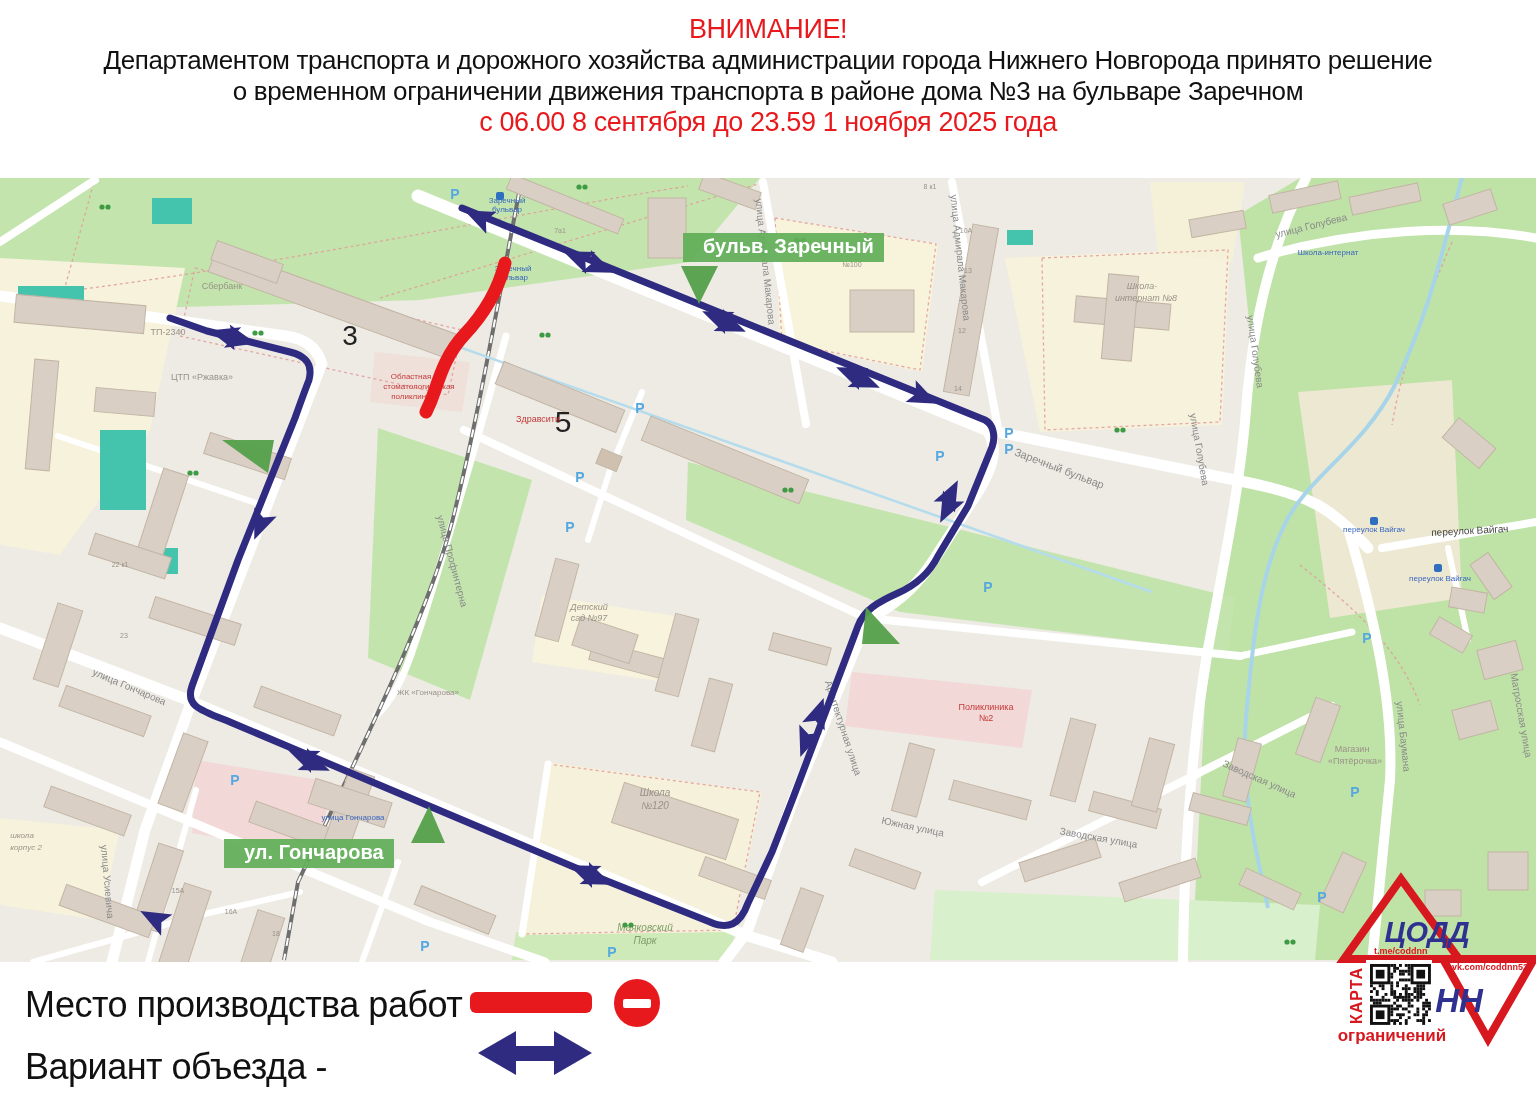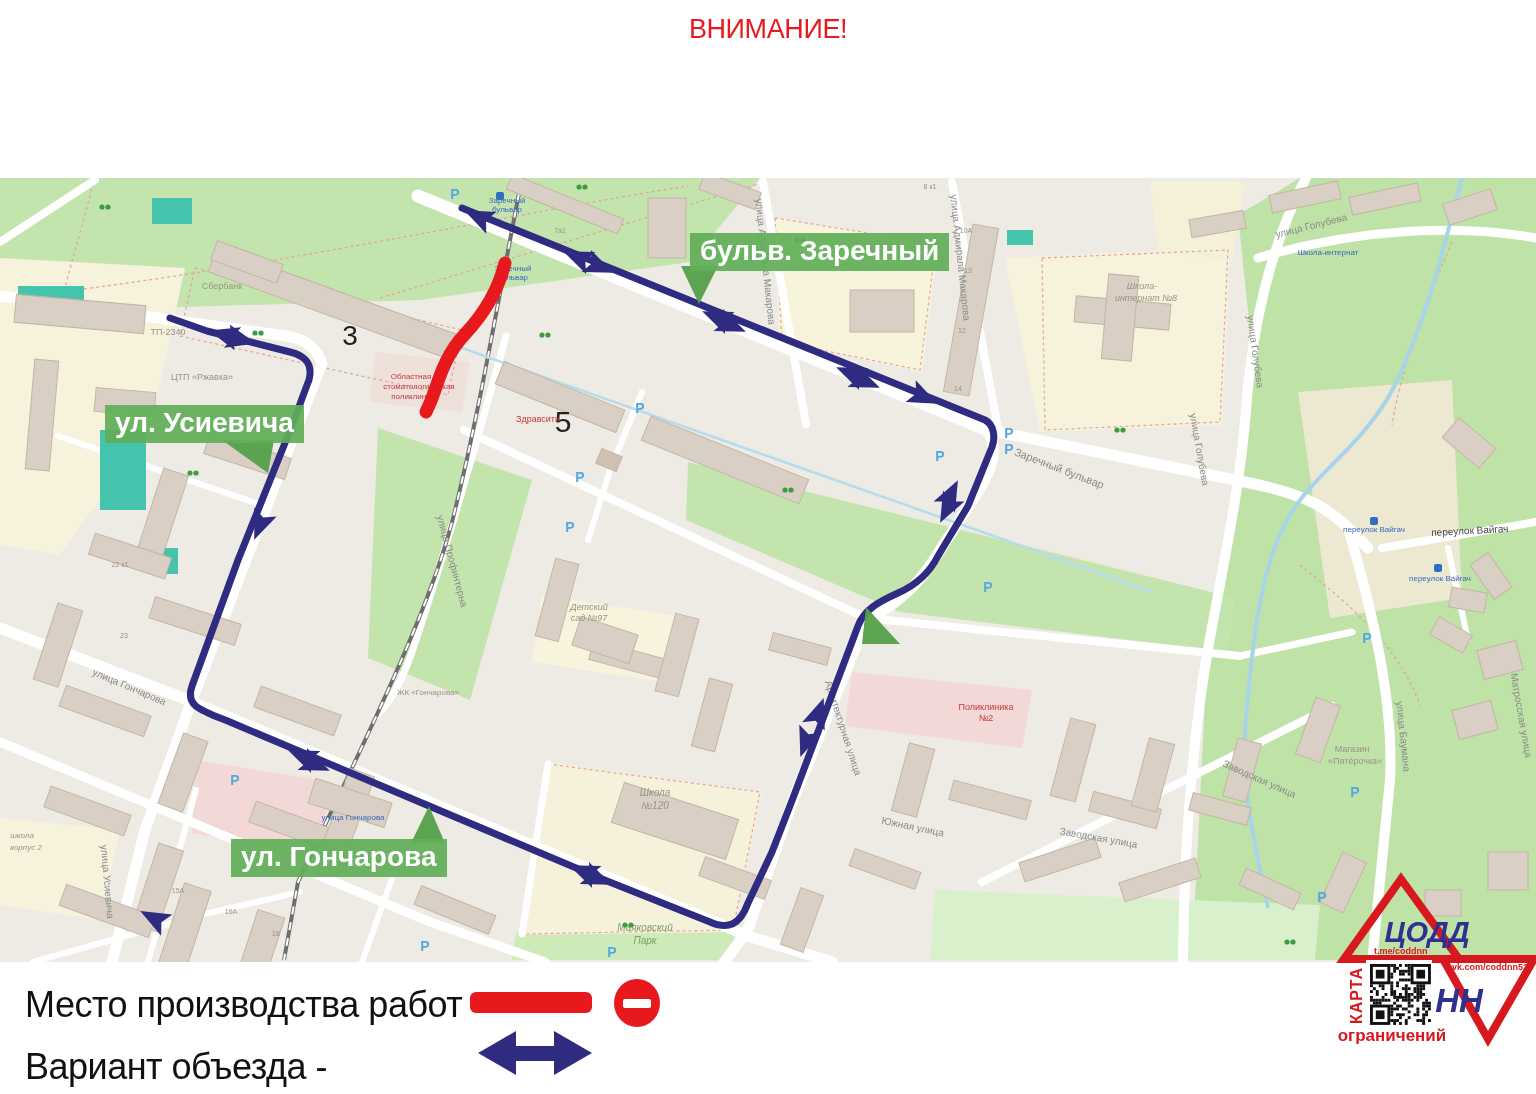--- a/index.html
+++ b/index.html
@@ -8,38 +8,41 @@
   
   .header{position:absolute;top:14px;left:0;width:1536px;text-align:center;letter-spacing:-0.4px;}
   .header div{line-height:31px;}
   .h-red{color:#e8191d;font-size:27px;}
   .h-black{color:#111;font-size:26px;}
   
   .map{position:absolute;top:178px;left:0;width:1536px;height:784px;background:#edebe4;}
   .map svg{position:absolute;top:0;left:0;}
   
   .badge{position:absolute;background:rgba(97,174,88,0.93);color:#fff;font-weight:bold;
-         font-size:28px;padding:2px 10px 4px 10px;white-space:nowrap;letter-spacing:0;margin-left:7px;}
+         font-size:20px;padding:2px 10px 4px 20px;white-space:nowrap;letter-spacing:0;}
   .badge-zarechny{left:683px;top:55px;}
   .badge-usievicha{left:98px;top:227px;}
   .badge-arkhitekturnaya{left:857px;top:463px;}
   .badge-goncharova{left:224px;top:661px;}
   
   .legend-text{position:absolute;color:#111;font-size:36px;letter-spacing:-0.5px;white-space:nowrap;}
   .legend-work{left:25px;top:984px;}
   .legend-detour{left:25px;top:1046px;}
   .overlay-svg{position:absolute;left:0;top:0;pointer-events:none;}
 </style>
 </head>
 <body>
 
 <div class="page">
 
   <div class="header">
     <div class="h-red">ВНИМАНИЕ!</div>
+    <div class="h-black">Департаментом транспорта и дорожного хозяйства администрации города Нижнего Новгорода принято решение</div>
+    <div class="h-black">о временном ограничении движения транспорта в районе дома №3 на бульваре Заречном</div>
+    <div class="h-red">с 06.00 8 сентября до 23.59 1 ноября 2025 года</div>
   </div>
 
   <div class="map">
     <svg id="map-svg" width="1536" height="784" viewBox="0 178 1536 784">
 
       <rect x="0" y="178" width="1536" height="784" fill="#edebe4"></rect>
 
       <g id="areas">
         <polygon points="0,178 760,178 690,262 420,300 150,308 0,285" fill="#c3e5ad"></polygon>
         <polygon points="1238,215 1300,178 1536,178 1536,960 1192,960 1205,700 1228,560 1245,430 1250,330" fill="#bfe2a6"></polygon>
@@ -345,21 +348,20 @@
 
       <g fill="rgba(84,160,74,0.95)">
         <polygon points="681,266 718,266 699,304"></polygon>
         <polygon points="222,440 274,440 268,473"></polygon>
         <polygon points="862,644 900,644 866,607"></polygon>
         <polygon points="411,843 445,843 429,806"></polygon>
       </g>
     </svg>
 
     <div class="badge badge-zarechny">бульв. Заречный</div>
-    <div class="badge badge-usievicha">ул. Усиевича</div>
     <div class="badge badge-goncharova">ул. Гончарова</div>
   </div>
 
   <div class="legend-text legend-work">Место производства работ -</div>
   <div class="legend-text legend-detour">Вариант объезда -</div>
 
   <svg class="overlay-svg" width="1536" height="1094" viewBox="0 0 1536 1094">
 
     <g>
       <rect x="470" y="992" width="122" height="21" rx="6" fill="#e8191d"></rect>

